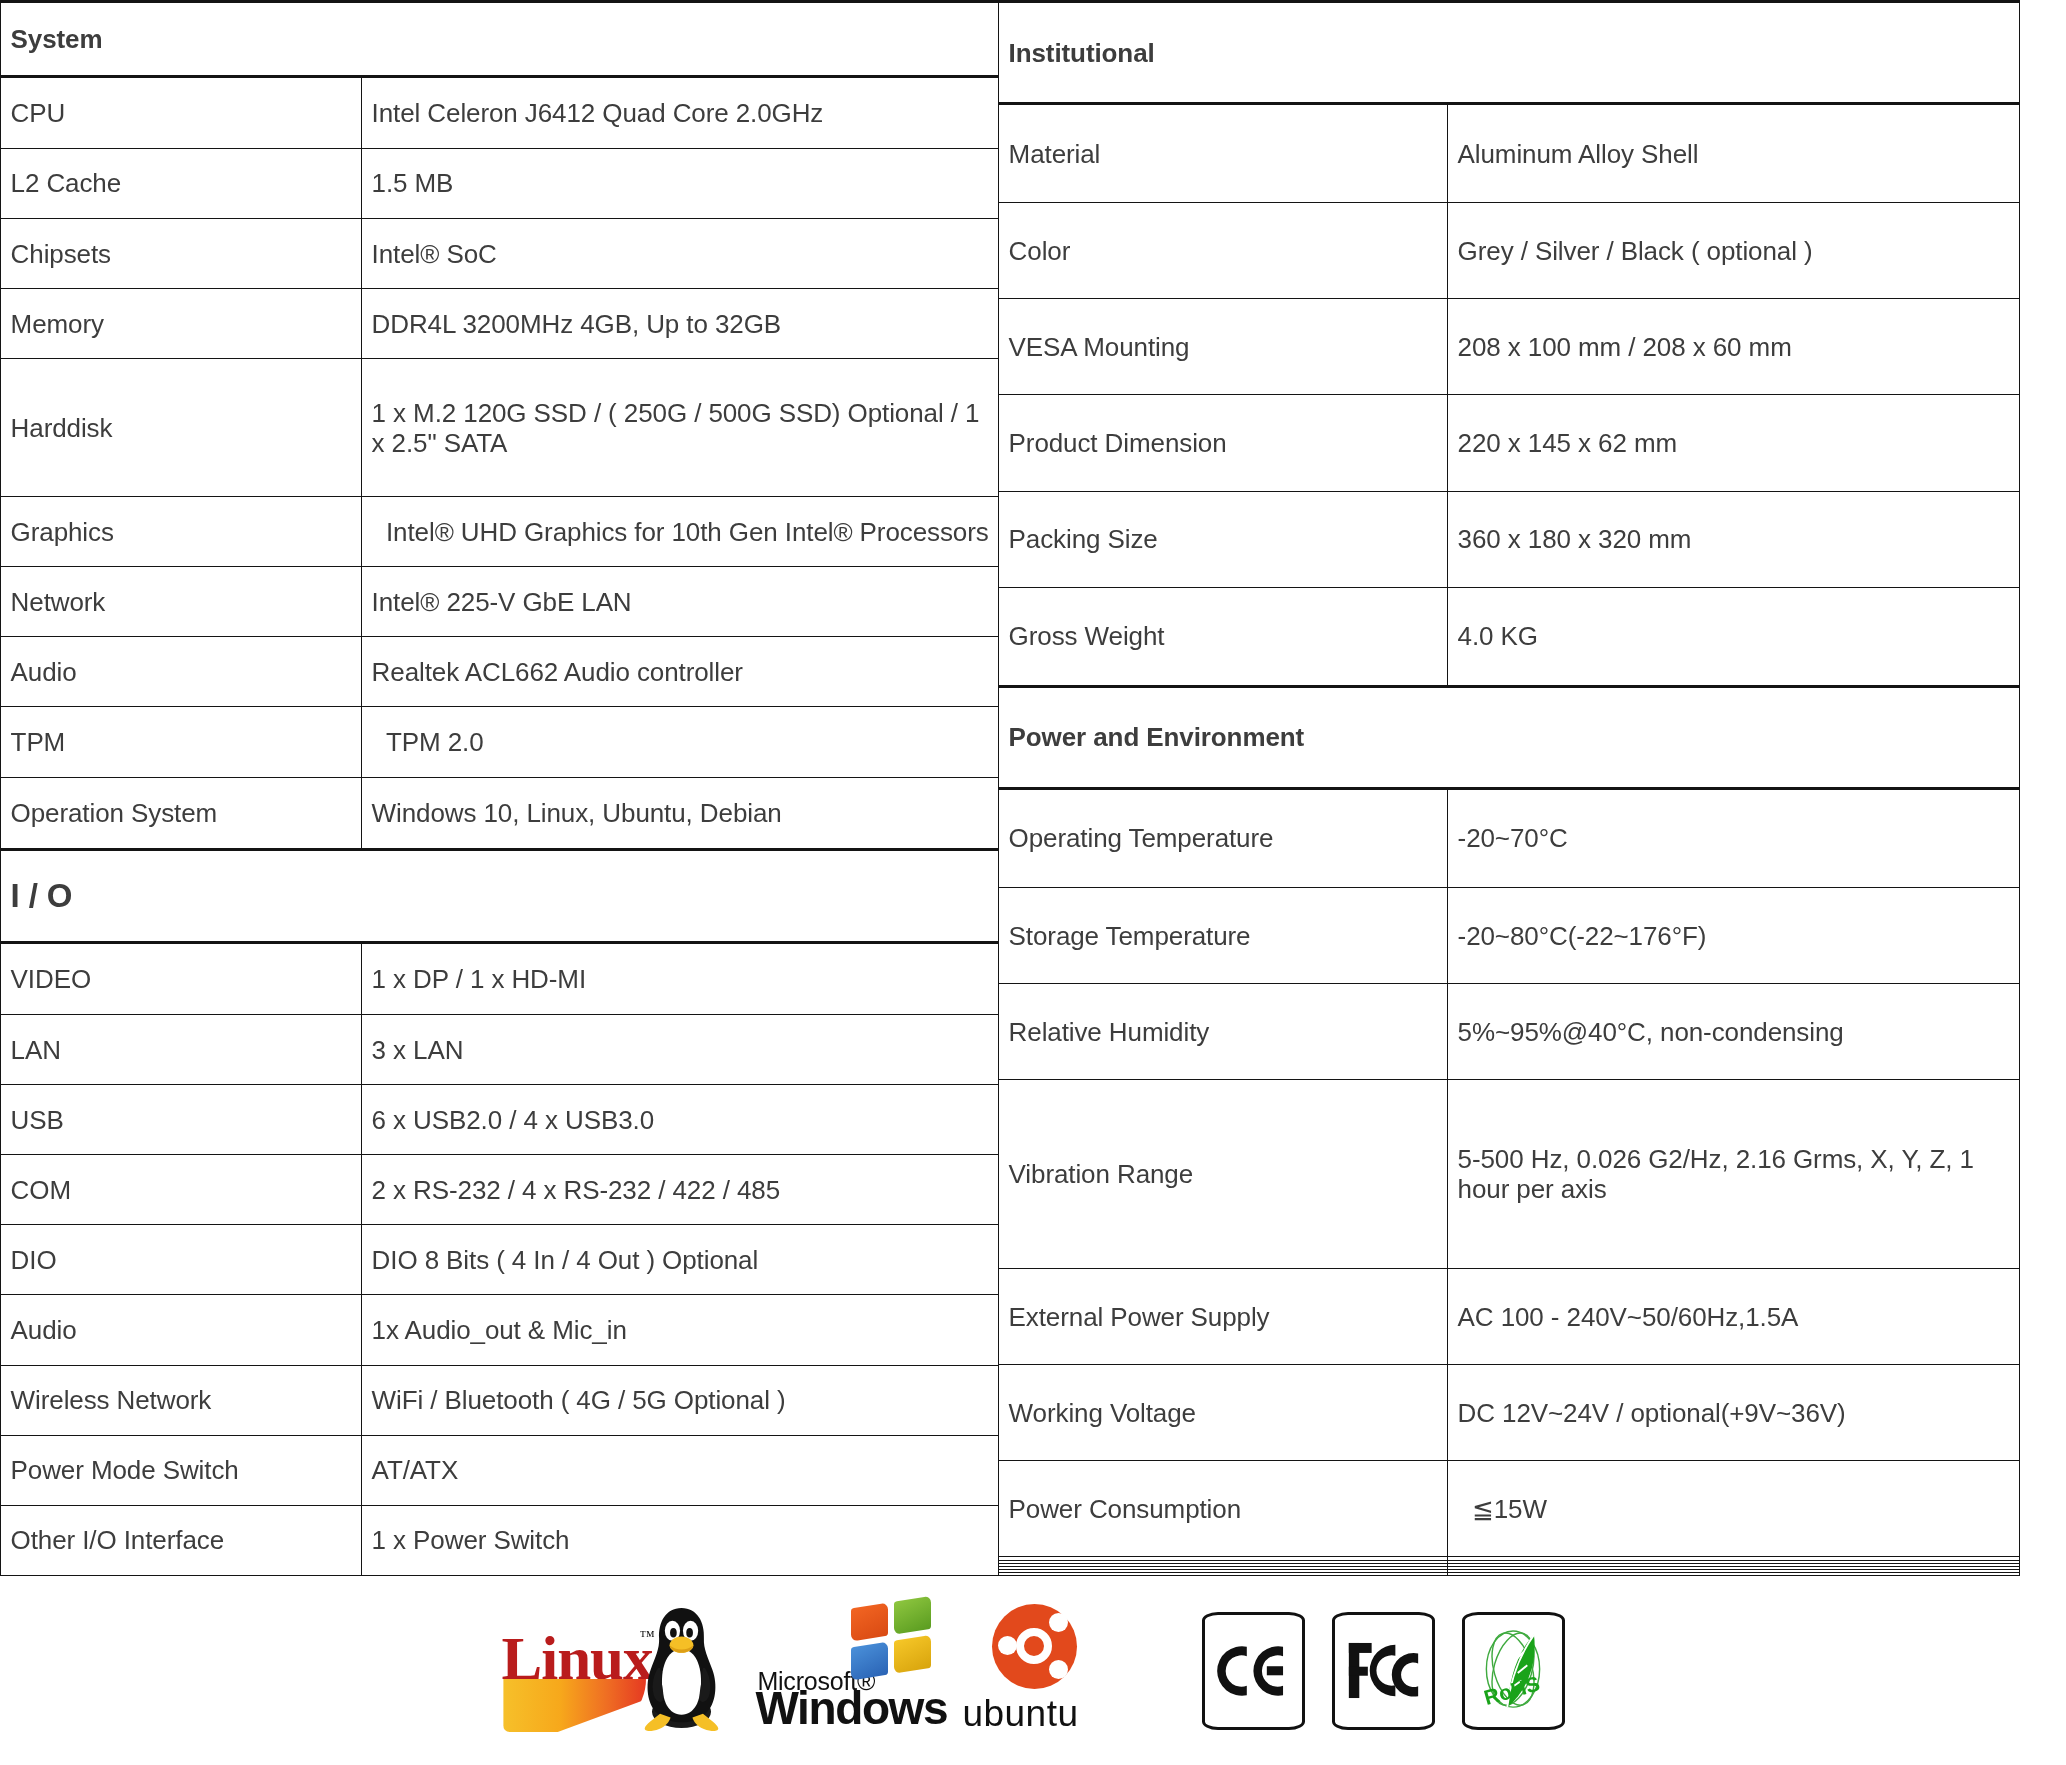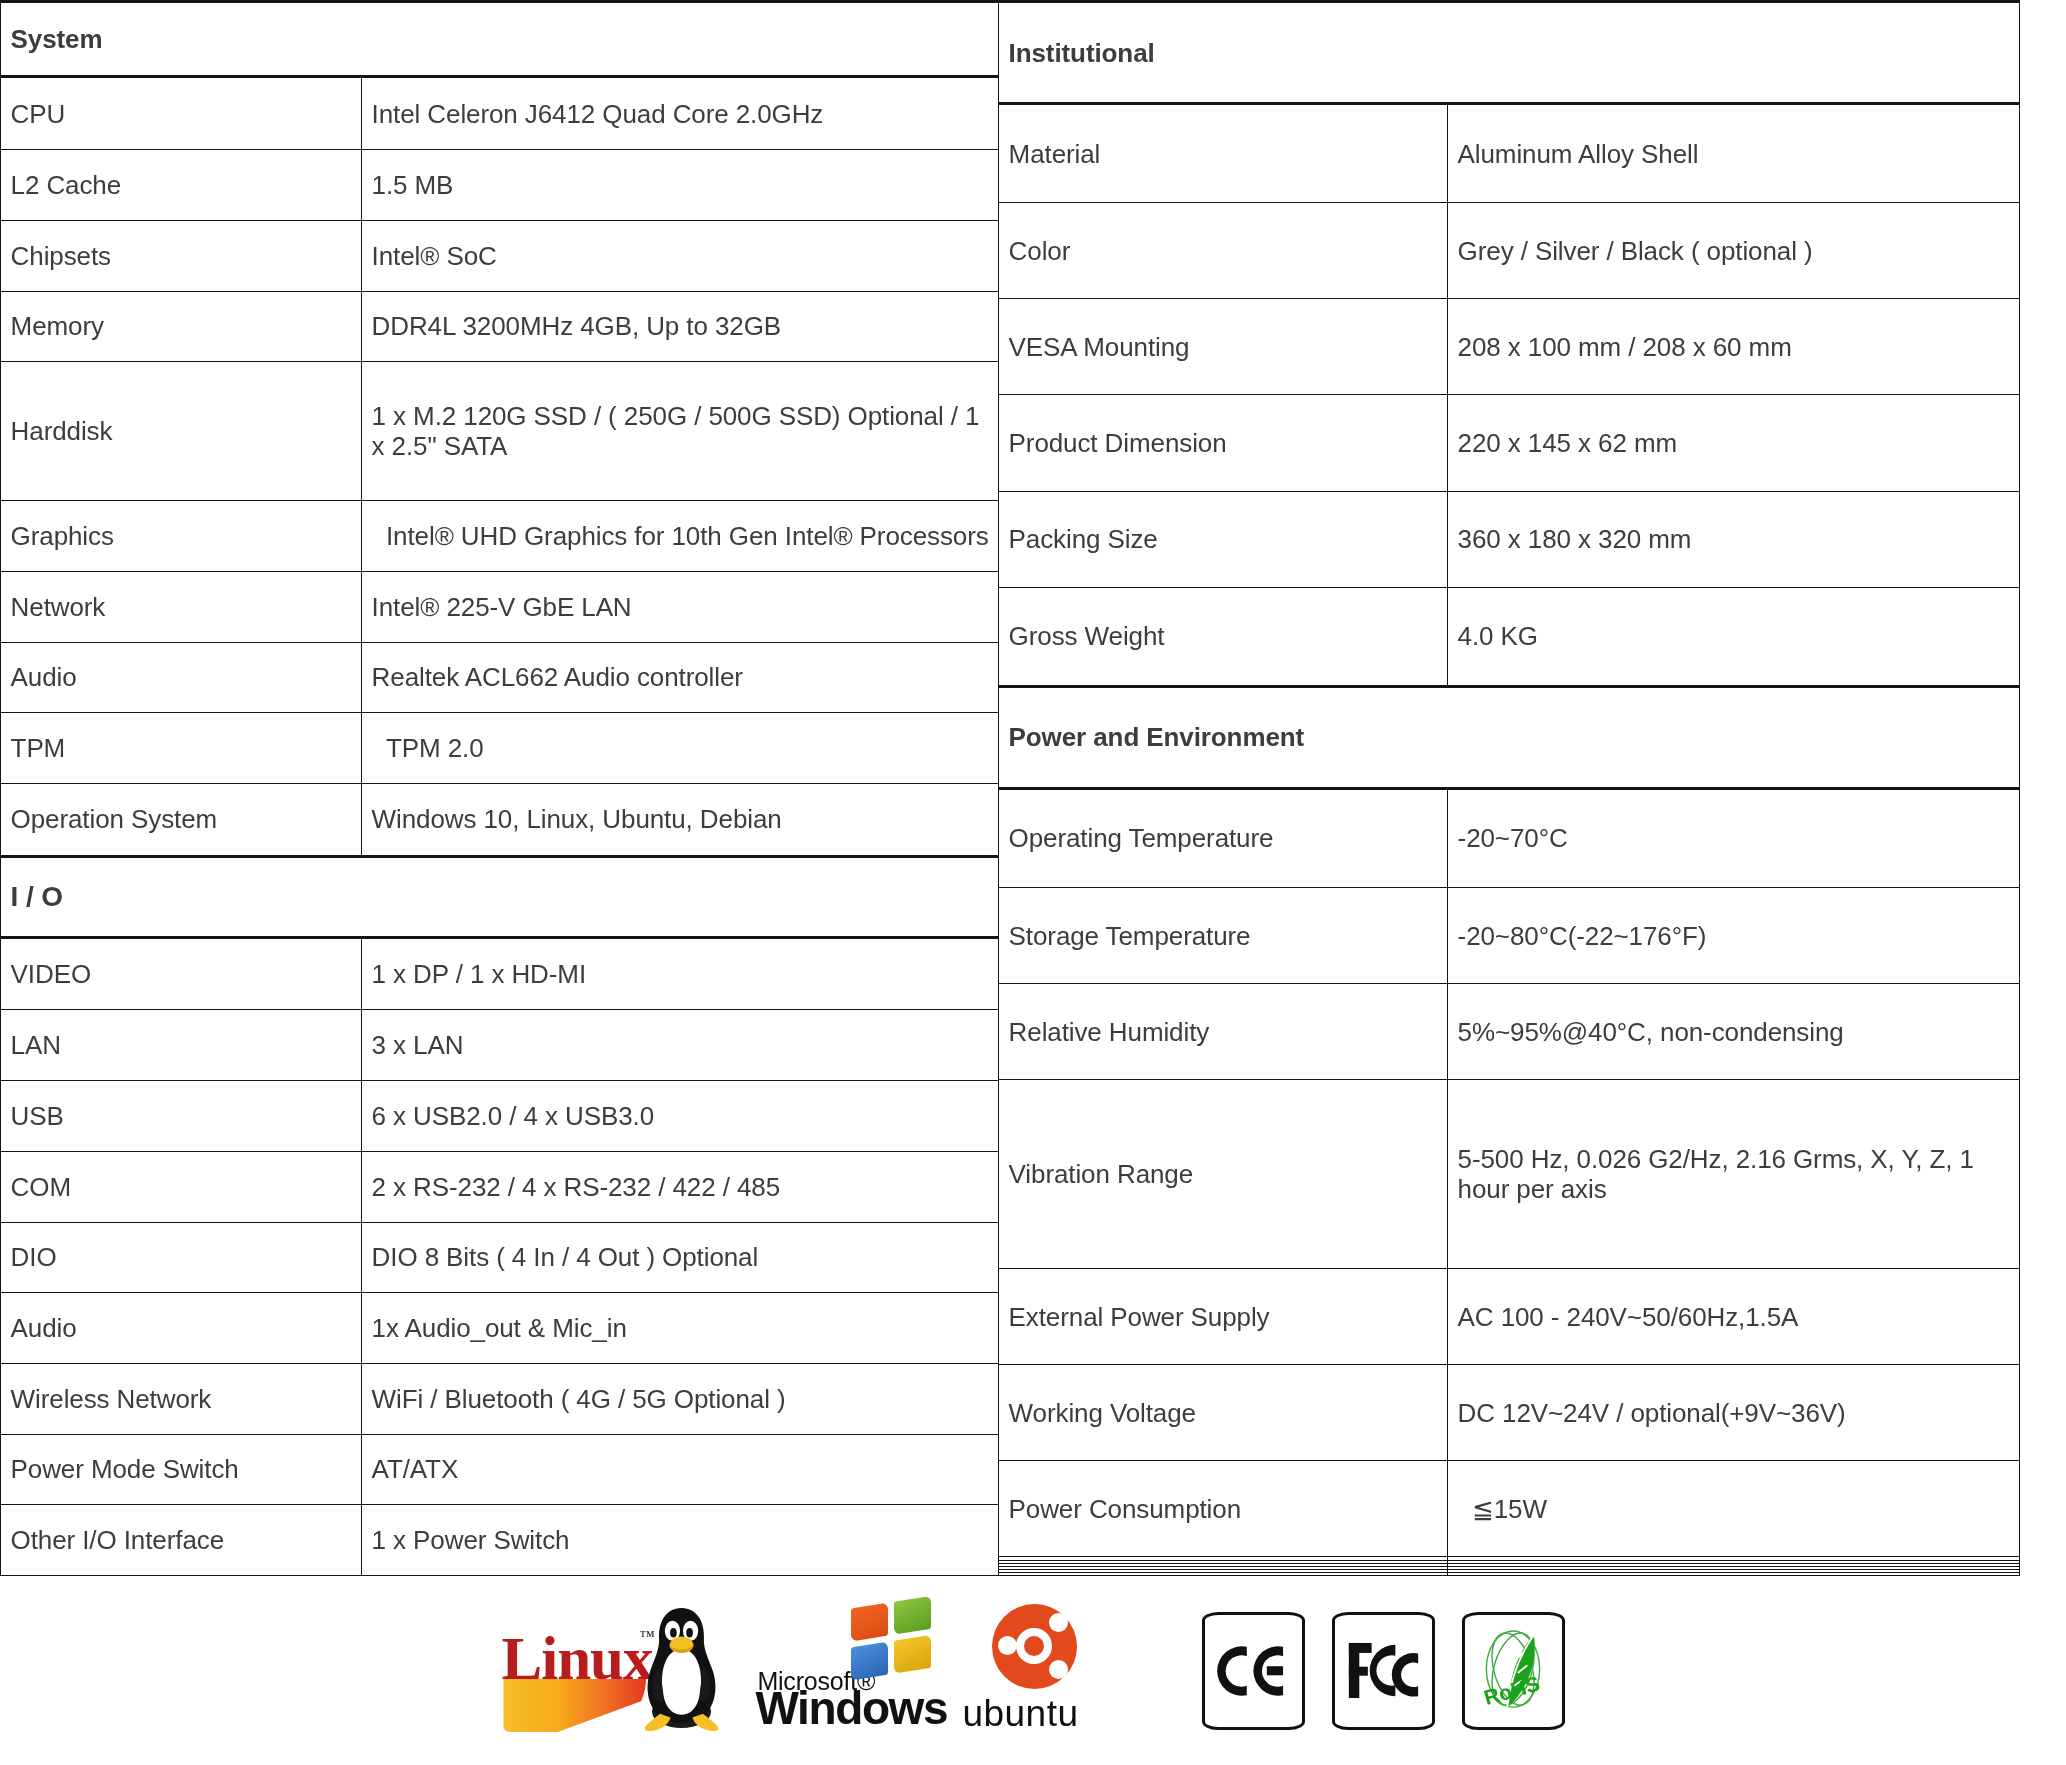--- a/index.html
+++ b/index.html
@@ -66,21 +66,21 @@
   .val-r { width: 572px; }
 
   
   td.section {
     color: #bd1622;
     font-weight: bold;
     font-size: 32px;
     letter-spacing: 0px;
     padding-left: 12.4px;
   }
-  td.section.small { font-size: 28px; }
+  td.section.small { font-size: 33px; }
 
   td.val { padding-left: 12.4px; }
   td.val.indent { padding-left: 24px; }
   td.val.justify { padding-right: 10px; }
   td.empty { }
 
   .two-line { line-height: 1.13; }
 
   
   .logos {

